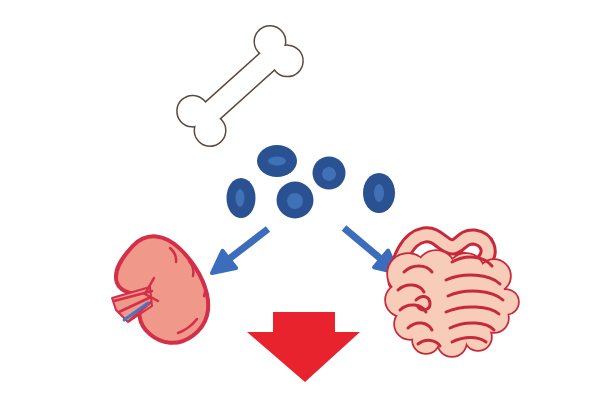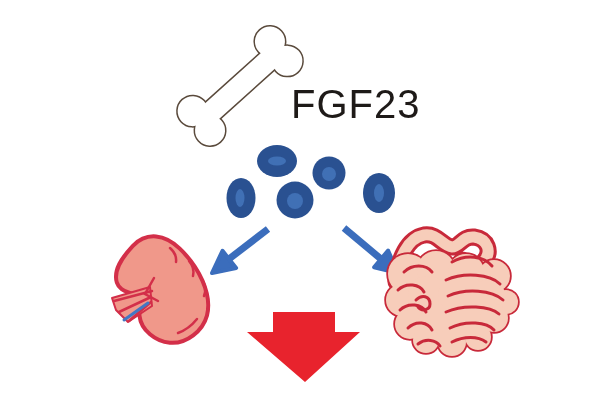--- a/index.html
+++ b/index.html
@@ -136,14 +136,13 @@
         <path d="M 400,310 C 408,302 422,304 426,312"></path>
         <path d="M 408,328 C 416,320 428,322 432,330"></path>
         <path d="M 418,344 C 426,338 436,340 440,346"></path>
         <path d="M 416,300 C 422,294 430,296 430,304 C 430,310 422,312 418,307"></path>
       </g>
     </g>
 
     <polygon points="273,312 335,312 335,332 360,332 305,382 247,332 273,332" fill="#e8232d"></polygon>
   </svg>
 
-  <div id="fgf23-label">FGF23</div>
 </div>
 
 </body></html>

